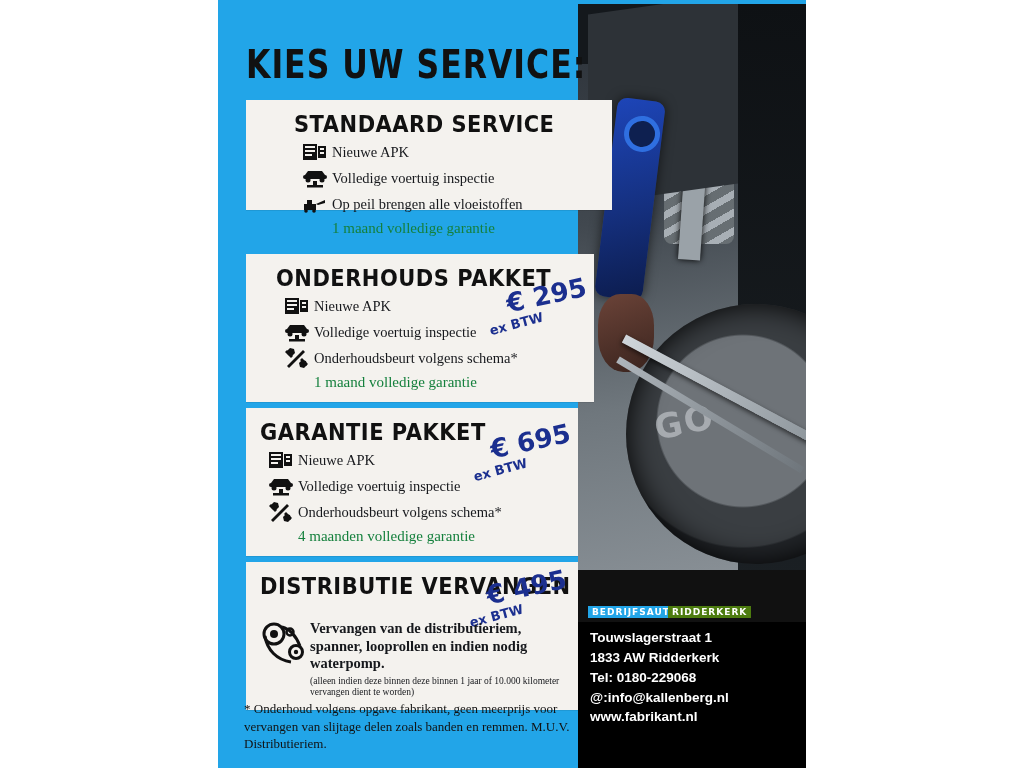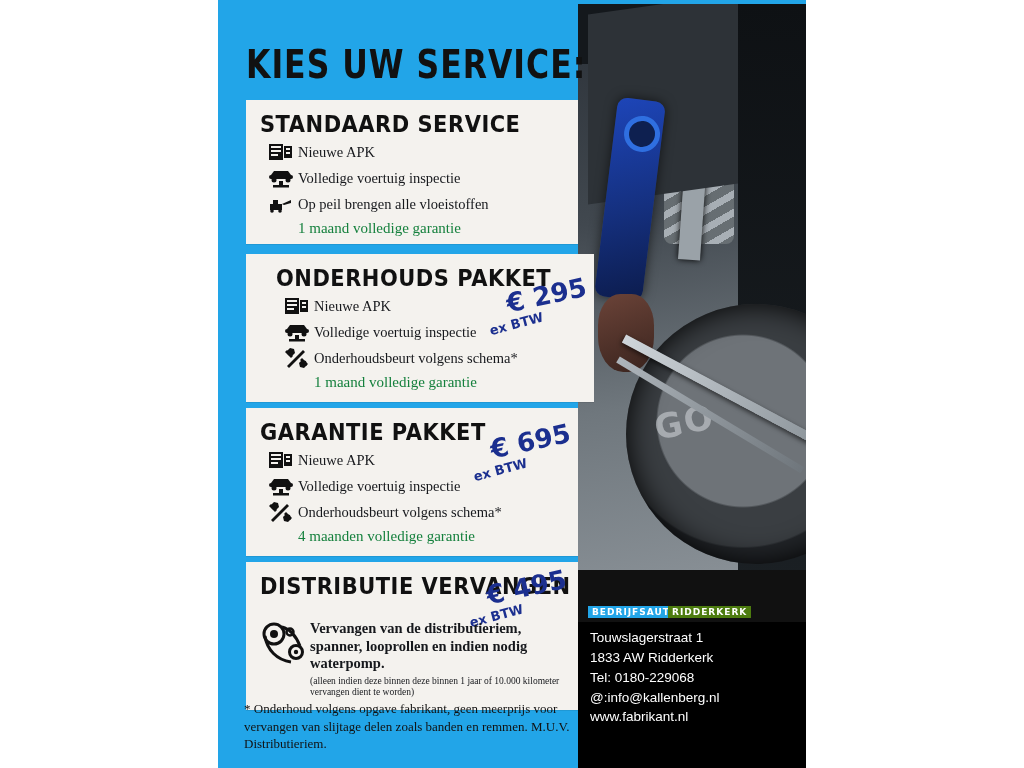--- a/index.html
+++ b/index.html
@@ -77,21 +77,21 @@
     font-family:"DejaVu Sans", sans-serif;
     font-weight:bold;font-size:35px;color:#111;letter-spacing:1px;
     text-transform:uppercase;font-stretch:condensed;
     transform:scaleY(1.12);transform-origin:left top;
   }
 
   .card{
     position:absolute;left:246px;width:332px;background:#f4f2ee;
     box-shadow:0 1px 0 rgba(0,0,0,.08);
   }
-  .card.c1{top:100px;height:144px;}
+  .card.c1{top:100px;height:110px;padding-left:34px;}
   .card.c2{top:254px;height:148px;padding-left:16px;}
   .card.c3{top:408px;height:148px;}
   .card.c4{top:562px;height:148px;}
 
   .card h2{
     margin:0;padding:10px 0 4px 14px;
     font-family:"DejaVu Sans", sans-serif;
     font-size:21px;font-weight:bold;color:#111;text-transform:uppercase;
     letter-spacing:.5px;transform:scaleY(1.1);transform-origin:left top;
   }
@@ -144,21 +144,21 @@
   }
   .logo-sub2{
     position:absolute;left:668px;top:606px;background:#4d7c0f;color:#fff;
     font-family:"DejaVu Sans", sans-serif;font-size:9px;font-weight:bold;letter-spacing:1px;padding:1px 4px;
   }
   .addr-box{
     position:absolute;left:578px;top:622px;width:228px;height:146px;background:#000;
   }
   .addr{
     position:absolute;left:590px;top:628px;color:#fff;
-    font-family:"Liberation Sans", sans-serif;font-size:13.5px;font-weight:normal;line-height:1.47;
+    font-family:"Liberation Sans", sans-serif;font-size:13.5px;font-weight:bold;line-height:1.47;
   }
   svg{display:block;}
 </style>
 </head>
 <body>
 
 <div class="page">
 
   <div class="flyer"></div>
 

